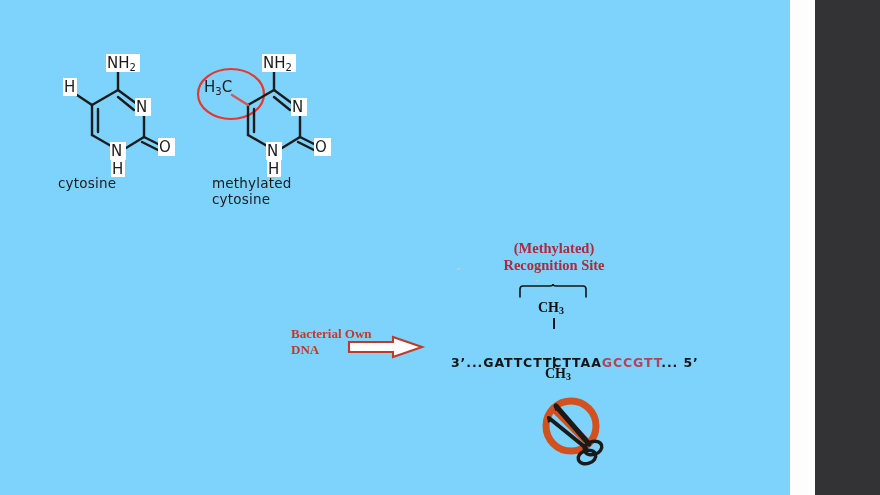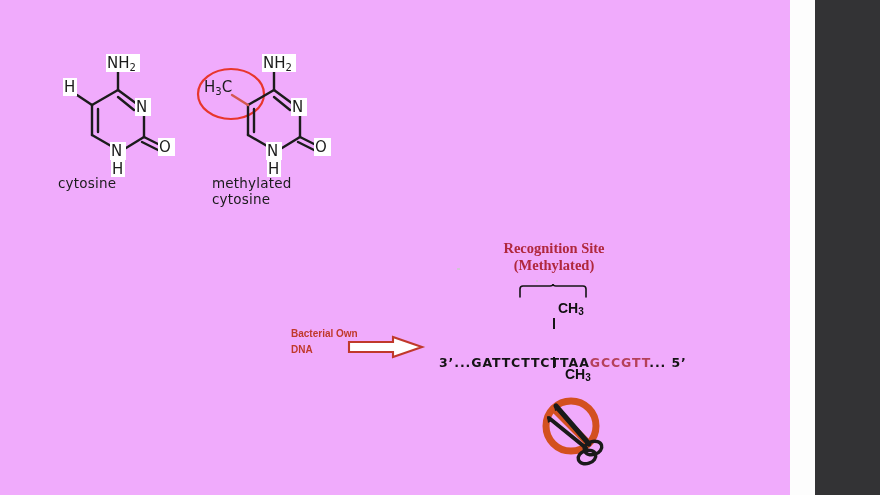--- a/index.html
+++ b/index.html
@@ -8,21 +8,21 @@
     padding: 0;
     background: #ffffff;
   }
   body {
     font-family: "Liberation Sans", sans-serif;
   }
   #slide {
     position: relative;
     width: 880px;
     height: 495px;
-    background: #f0abfc;
+    background: #7dd3fc;
     overflow: hidden;
   }
   
   .right-band {
     position: absolute;
     top: 0;
     right: 0;
     width: 65px;
     height: 495px;
     background: #333335;
@@ -56,23 +56,23 @@
     font-family: "Liberation Serif", serif;
     font-weight: bold;
     font-size: 14.5px;
     line-height: 17px;
     color: #b0283d;
   }
 
   
   .own-dna-label {
     position: absolute;
-    font-family: Liberation Sans, sans-serif;
-    font-weight: bold;
-    font-size: 10px;
+    font-family: Liberation Serif, serif;
+    font-weight: bold;
+    font-size: 13px;
     line-height: 16px;
     color: #c0392b;
   }
 
   
   .seq-block {
     position: absolute;
     font-family: "DejaVu Sans", sans-serif;
     font-weight: bold;
     font-size: 12.5px;
@@ -80,26 +80,25 @@
     color: #141414;
     white-space: pre;
     line-height: 14px;
   }
   .seq-line { white-space: pre; }
   .seq-red { color: #b5415a; }
 
   
   .ch3 {
     position: absolute;
-    font-family: Liberation Sans, sans-serif;
+    font-family: Liberation Serif, serif;
     font-weight: bold;
     font-size: 14px;
     color: #101010;
     white-space: nowrap;
-    margin-left: 20px;
   }
   .ch3 sub {
     font-size: 10px;
     vertical-align: baseline;
     position: relative;
     top: 2px;
   }
   .tick {
     position: absolute;
     width: 2px;
@@ -213,39 +212,39 @@
         <text x="119" y="104">O</text>
       </g>
     </svg>
   </div>
   <div class="mol-caption" style="left:212px; top:175px; width:118px;">
     <div>methylated</div>
     <div>cytosine</div>
   </div>
 
   <div class="recog-heading" style="left:478px; top:240px; width:152px;">
+    <div>(Methylated)</div>
     <div>Recognition Site</div>
-    <div>(Methylated)</div>
   </div>
 
   <div class="artifact-dot" style="left:457px; top:268px;"></div>
   <div class="artifact-dot" style="left:536px; top:280px; width:2px; height:2px;"></div>
 
   <div style="position:absolute; left:518px; top:284px;">
     <svg width="70" height="14" viewBox="0 0 70 14">
       <path d="M2,13 L2,5 Q2,2 5,2 L32,2 Q35,2 35,0 Q35,2 38,2 L65,2 Q68,2 68,5 L68,13" fill="none" stroke="#141414" stroke-width="1.6" stroke-linecap="round"></path>
     </svg>
   </div>
 
   <div class="ch3" style="left:538px; top:300px;">
     <span>CH</span><sub>3</sub>
   </div>
   <div class="tick" style="left:553px; top:318px; height:11px;"></div>
 
-  <div class="seq-block" style="left:418px; top:342px;">
+  <div class="seq-block" style="left:430px; top:342px;">
     <span class="seq-line">3’...</span><span class="seq-line">GATTCTTCTTAA</span><span class="seq-line seq-red">GCCGTT</span><span class="seq-line">... 5’</span>
   </div>
 
   <div class="tick" style="left:553px; top:357px; height:11px;"></div>
   <div class="ch3" style="left:545px; top:366px;">
     <span>CH</span><sub>3</sub>
   </div>
 
   <div class="own-dna-label" style="left:291px; top:326px; width:105px;">
     <div>Bacterial Own</div>

